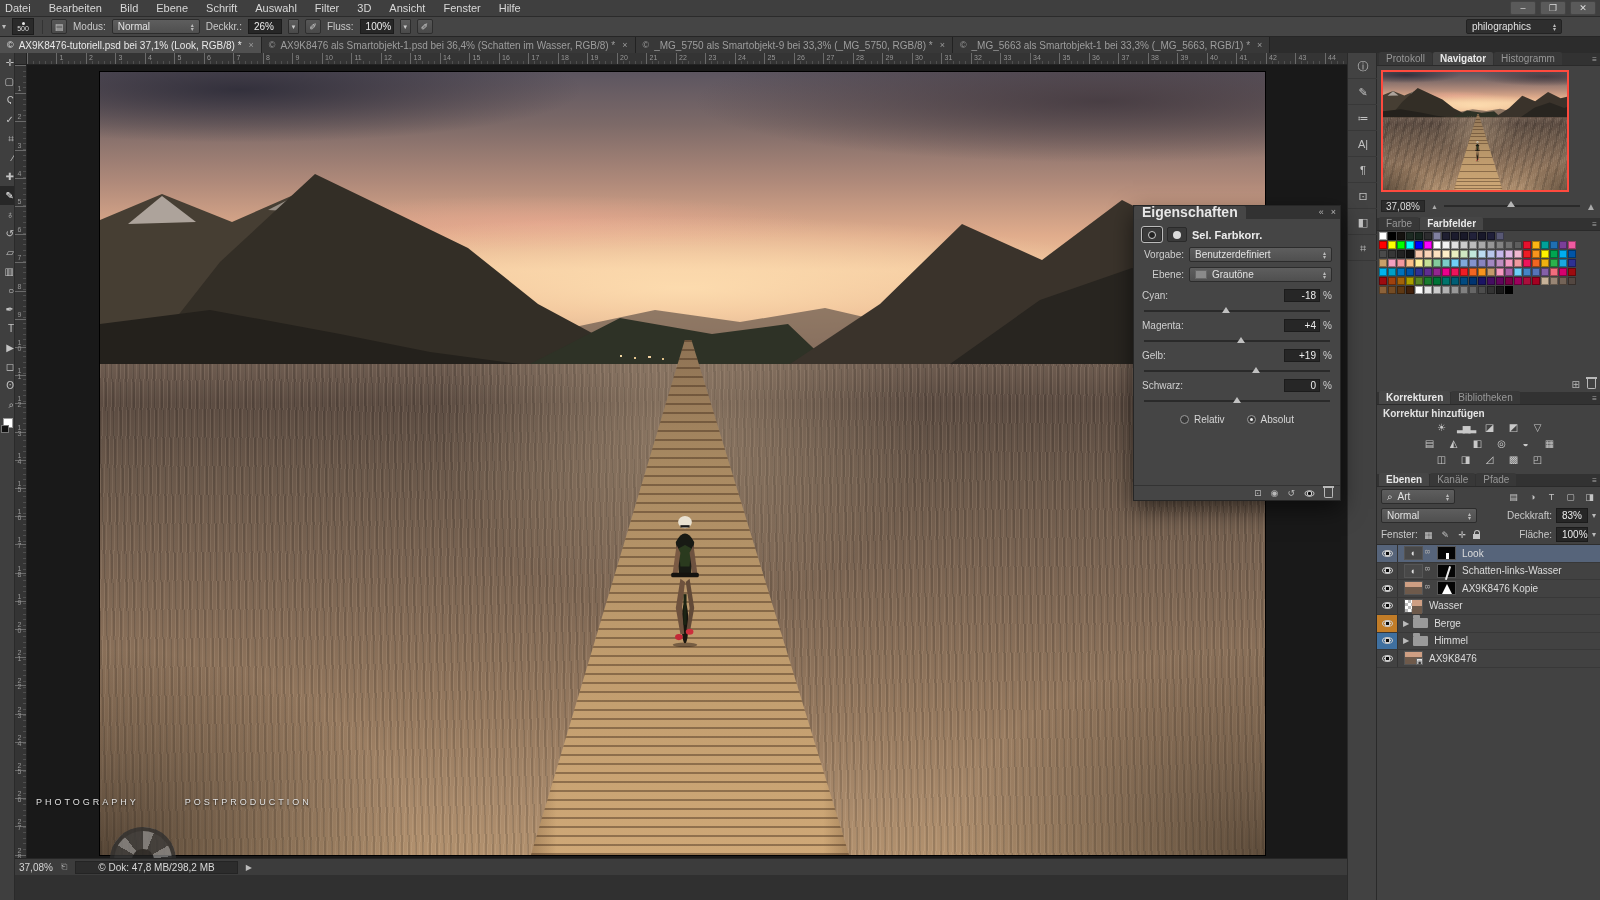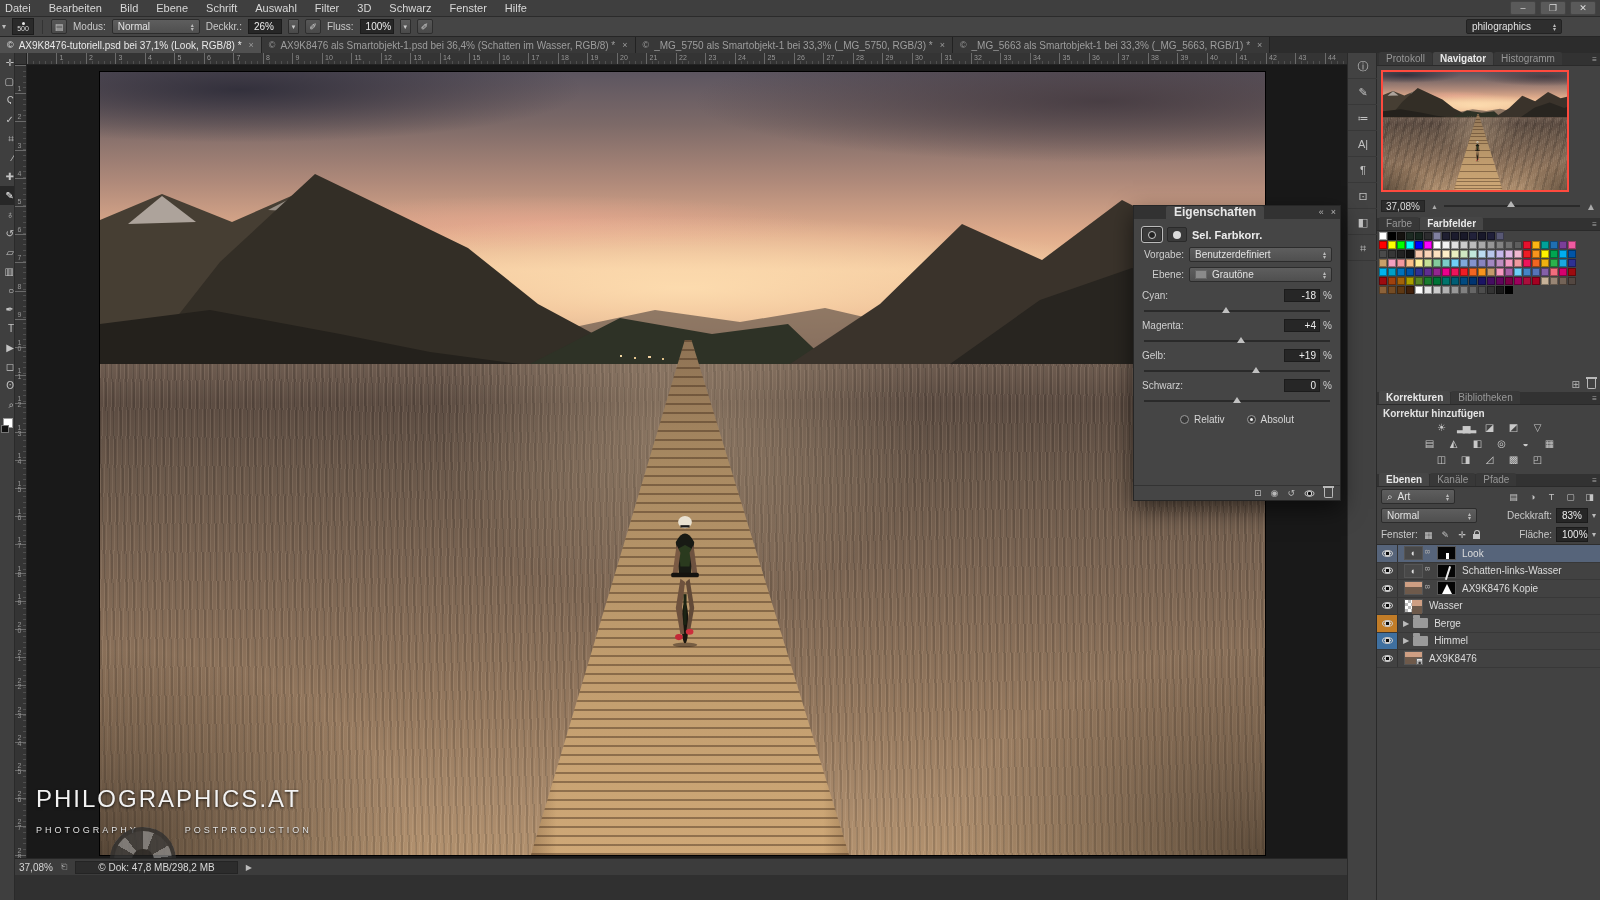--- a/index.html
+++ b/index.html
@@ -143,21 +143,21 @@
   .folder::before{content:"";position:absolute;left:0;top:-3px;width:7px;height:3px;background:#9a9a9a;border-radius:1px 1px 0 0;}
   .ficon{font-size:10px;color:#b8b8b8;}
   .icon-trash{display:inline-block;width:9px;height:10px;border:1px solid #b8b8b8;border-top:none;position:relative;border-radius:0 0 2px 2px;}
   .icon-trash::before{content:"";position:absolute;left:-2px;top:-2px;width:11px;height:1.5px;background:#b8b8b8;}
   .icon-lock{display:inline-block;width:7px;height:5px;background:#c5c5c5;position:relative;margin-top:4px;}
   .icon-lock::before{content:"";position:absolute;left:1px;top:-4px;width:4px;height:4px;border:1.5px solid #c5c5c5;border-bottom:none;border-radius:3px 3px 0 0;}
 
   
   #props{position:absolute;left:1133px;top:205px;width:208px;height:296px;background:#454545;border:1px solid #262626;box-shadow:0 8px 22px rgba(0,0,0,.55);z-index:20;}
   #props-header{height:13px;background:#323232;display:flex;align-items:flex-end;position:relative;}
-  #props-tab{background:#464646;color:#e6e6e6;font-weight:bold;font-size:12px;padding:1px 8px;border-radius:2px 2px 0 0;line-height:11px;margin-left:32px;}
+  #props-tab{background:#464646;color:#e6e6e6;font-weight:bold;font-size:14px;padding:1px 8px;border-radius:2px 2px 0 0;line-height:11px;}
   #props-header .hbtns{position:absolute;right:4px;top:1px;color:#b5b5b5;font-size:9px;display:flex;gap:7px;}
   .prow{display:flex;align-items:center;margin:5px 8px 0 8px;gap:5px;}
   .plabel{width:42px;text-align:right;color:#cfcfcf;flex:none;}
   .chip{width:12px;height:9px;background:#8a8a8a;border:1px solid #666;}
   .hicon{width:20px;height:15px;background:#3a3a3a;border:1px solid #2a2a2a;border-radius:2px;display:flex;align-items:center;justify-content:center;}
   .hicon .circ{width:8px;height:8px;border-radius:50%;background:#ddd;}
   .hicon.on{outline:1px solid #bbb;}
   .hicon .circ.dark{background:#222;border:1px solid #ccc;}
   .sl-head{display:flex;align-items:center;margin:7px 8px 0 8px;}
   .sl-head .lab{color:#cfcfcf;}
@@ -180,21 +180,21 @@
 
   <div id="menubar">
       <div class="menu-item">Datei</div>
       <div class="menu-item">Bearbeiten</div>
       <div class="menu-item">Bild</div>
       <div class="menu-item">Ebene</div>
       <div class="menu-item">Schrift</div>
       <div class="menu-item">Auswahl</div>
       <div class="menu-item">Filter</div>
       <div class="menu-item">3D</div>
-      <div class="menu-item">Schwarz</div>
+      <div class="menu-item">Ansicht</div>
       <div class="menu-item">Fenster</div>
       <div class="menu-item">Hilfe</div>
     </div>
   <div id="win-controls">
       <div class="win-btn">–</div>
       <div class="win-btn">❐</div>
       <div class="win-btn">✕</div>
     </div>
 
   <div id="optionsbar">
@@ -236,21 +236,21 @@
         <span class="ttitle">AX9K8476-tutoriell.psd bei 37,1% (Look, RGB/8) *</span>
         <span class="tclose">×</span>
       </div>
       <div class="doc-tab">
         <span class="tpre">©</span>
         <span class="ttitle">AX9K8476 als Smartobjekt-1.psd bei 36,4% (Schatten im Wasser, RGB/8) *</span>
         <span class="tclose">×</span>
       </div>
       <div class="doc-tab">
         <span class="tpre">©</span>
-        <span class="ttitle">_MG_5750 als Smartobjekt-1 bei 33,3% (_MG_5750, RGB/3) *</span>
+        <span class="ttitle">_MG_5750 als Smartobjekt-9 bei 33,3% (_MG_5750, RGB/8) *</span>
         <span class="tclose">×</span>
       </div>
       <div class="doc-tab">
         <span class="tpre">©</span>
         <span class="ttitle">_MG_5663 als Smartobjekt-1 bei 33,3% (_MG_5663, RGB/1) *</span>
         <span class="tclose">×</span>
       </div>
     </div>
 
   <div id="canvas-region">
@@ -362,21 +362,20 @@
   <rect x="12" y="92" width="36" height="6" rx="2" fill="#15130f"></rect>
   <path d="M24,100 L18,138 L24,172 L29,172 L26,138 L30,104 Z" fill="#6e523e"></path>
   <path d="M36,100 L42,138 L37,166 L32,166 L36,138 L31,104 Z" fill="#624a38"></path>
   <rect x="28" y="120" width="4" height="40" fill="#1c2414"></rect>
   <ellipse cx="22" cy="176" rx="5" ry="4" fill="#c42837"></ellipse>
   <ellipse cx="36" cy="169" rx="5" ry="4" fill="#cc2f3c"></ellipse>
 </svg>
       </div>
     <div id="watermark">
       <div id="wm-logo"></div>
-      <div id="wm-title">PHILOGRAPHICS.AT</div>
       <div id="wm-sub">
         <span>PHOTOGRAPHY</span>
         <span>POSTPRODUCTION</span>
       </div>
     </div>
     <div id="statusbar">
       <span>37,08%</span>
       <span class="mini-btn">⎗</span>
       <span id="status-doc">© Dok: 47,8 MB/298,2 MB</span>
       <span class="mini-btn">▶</span>

